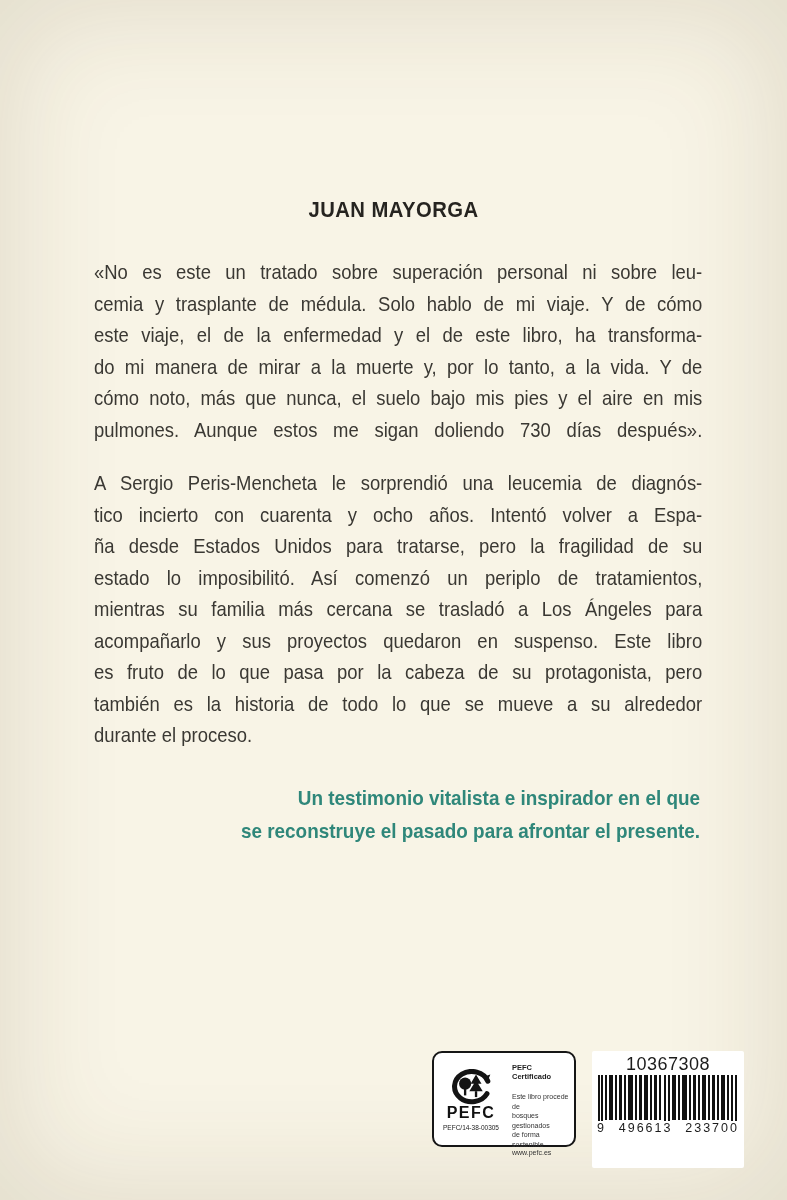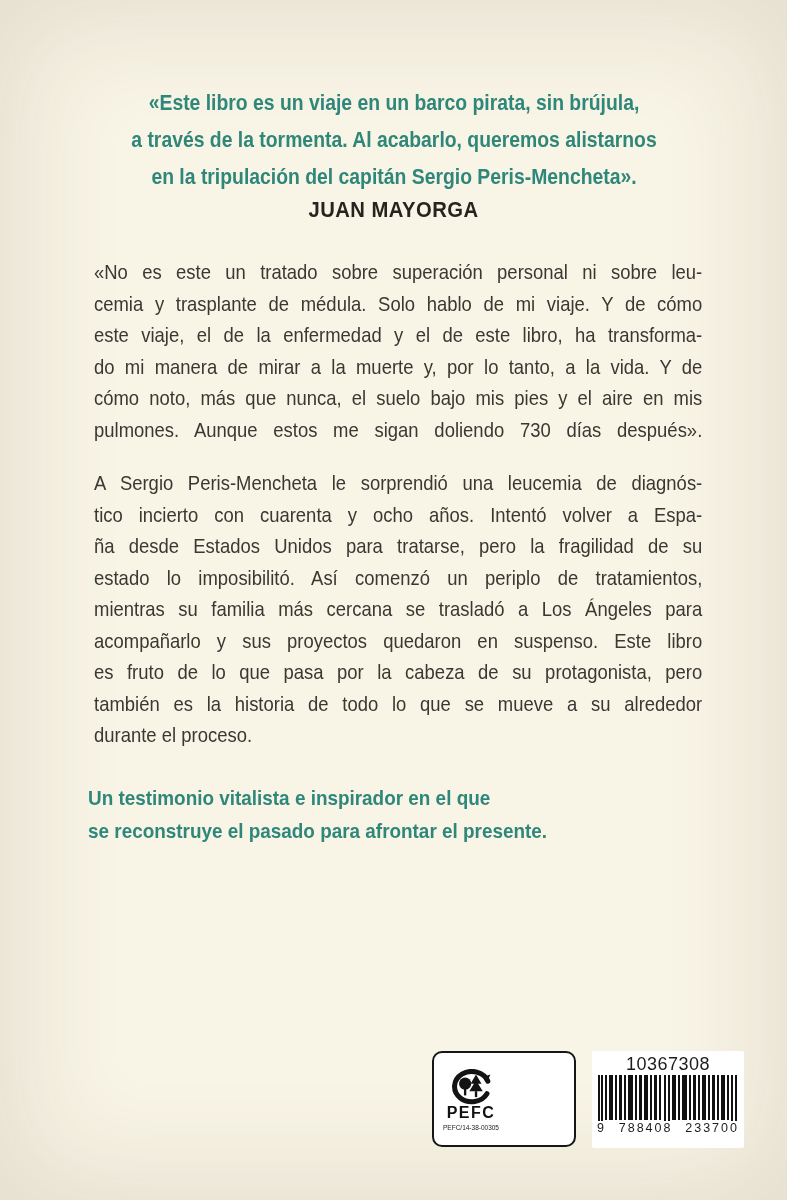--- a/index.html
+++ b/index.html
@@ -38,21 +38,21 @@
     font-size:21px;line-height:31.5px;
     color:var(--body_text,#3a3833);
   }
   .p1{top:256px;}
   .p2{top:467px;}
   .jline{text-align:justify;text-align-last:justify;white-space:nowrap;}
   .jline.last{text-align-last:left;}
   
   .closing{
     position:absolute;top:781px;left:50%;transform:translateX(-50%);
-    width:680px;text-align:left;
+    width:680px;text-align:right;
     color:var(--accent_teal,#2f877a);
     font-weight:bold;font-size:21px;line-height:33px;
   }
   .closing-line{white-space:nowrap;transform:scaleX(0.9);transform-origin:center;}
   
   .planeta{
     position:absolute;left:62px;top:1110px;
     display:flex;align-items:center;gap:8px;
     color:var(--ink,#262420);
   }
@@ -66,21 +66,21 @@
     width:64px;display:flex;flex-direction:column;align-items:center;
     justify-content:center;padding:4px 0 3px 5px;
   }
   .pefc-word{font-weight:bold;font-size:16px;letter-spacing:1.5px;line-height:16px;color:#111;}
   .pefc-code{font-size:6.5px;margin-top:3px;white-space:nowrap;color:#222;}
   .pefc-right{flex:1;padding:10px 4px 6px 9px;display:flex;flex-direction:column;box-sizing:border-box;}
   .pefc-title{font-size:7.5px;font-weight:bold;color:#222;}
   .pefc-desc{font-size:7px;line-height:9.5px;margin-top:11px;color:#333;}
   .pefc-url{font-size:7px;margin-top:auto;margin-bottom:3px;color:#333;}
   .barcode-box{
-    position:absolute;left:592px;top:1051px;width:152px;height:97px;
+    position:absolute;left:592px;top:1051px;width:152px;height:117px;
     background:#ffffff;border-radius:2px;
     display:flex;flex-direction:column;align-items:center;
     box-sizing:border-box;padding-top:3px;
   }
   .barcode-number{
     font-size:18px;color:#1c1c1c;letter-spacing:0.5px;line-height:20px;
   }
   .barcode-bars{margin-top:1px;}
   .barcode-ean{
     width:146px;display:flex;justify-content:space-between;
@@ -88,25 +88,20 @@
     margin-top:-9px;padding:0 1px;box-sizing:border-box;
   }
   .barcode-ean span{background:#ffffff;padding:0 1px;}
   svg{display:block;}
 </style>
 </head>
 <body>
 
 <div class="page">
 
-  <div class="quote">
-    <div class="quote-line">«Este libro es un viaje en un barco pirata, sin brújula,</div>
-    <div class="quote-line">a través de la tormenta. Al acabarlo, queremos alistarnos</div>
-    <div class="quote-line">en la tripulación del capitán Sergio Peris-Mencheta».</div>
-  </div>
   <div class="quote-author">JUAN MAYORGA</div>
 
   <div class="jpara p1">
     <div class="jline">«No es este un tratado sobre superación personal ni sobre leu-</div>
     <div class="jline">cemia y trasplante de médula. Solo hablo de mi viaje. Y de cómo</div>
     <div class="jline">este viaje, el de la enfermedad y el de este libro, ha transforma-</div>
     <div class="jline">do mi manera de mirar a la muerte y, por lo tanto, a la vida. Y de</div>
     <div class="jline">cómo noto, más que nunca, el suelo bajo mis pies y el aire en mis</div>
     <div class="jline">pulmones. Aunque estos me sigan doliendo 730 días después».</div>
   </div>
@@ -136,20 +131,29 @@
           <path d="M45,14 A20.5,18 0 1 0 44,29" stroke="#141414" stroke-width="6" fill="none" stroke-linecap="round"></path>
           <path d="M45,14 L48,6 L39,9 Z" fill="#141414"></path>
           <circle cx="18" cy="17" r="7.2" fill="#141414"></circle>
           <rect x="16.6" y="23" width="2.8" height="8" fill="#141414"></rect>
           <path d="M31,6 L37.5,17 L33.5,17 L39,26 L23,26 L28.5,17 L24.5,17 Z" fill="#141414"></path>
           <rect x="29.6" y="26" width="2.8" height="7" fill="#141414"></rect>
         </svg>
       </span>
       <div class="pefc-word">PEFC</div>
       <div class="pefc-code">PEFC/14-38-00305</div>
+    </div>
+    <div class="pefc-right">
+      <div class="pefc-title">PEFC Certificado</div>
+      <div class="pefc-desc">
+        <div>Este libro procede de</div>
+        <div>bosques gestionados</div>
+        <div>de forma sostenible</div>
+      </div>
+      <div class="pefc-url">www.pefc.es</div>
     </div>
   </div>
 
   <div class="barcode-box">
     <div class="barcode-number">10367308</div>
     <div class="barcode-bars">
       <svg width="140" height="55" viewBox="0 0 140 55">
         <g fill="#111">
           <rect x="0" y="0" width="2" height="53"></rect>
             <rect x="3" y="0" width="2" height="53"></rect>
@@ -179,18 +183,18 @@
             <rect x="119" y="0" width="2" height="45"></rect>
           <rect x="123" y="0" width="4" height="45"></rect>
             <rect x="129" y="0" width="2" height="45"></rect>
           <rect x="133" y="0" width="2" height="53"></rect>
             <rect x="137" y="0" width="2" height="53"></rect>
         </g>
       </svg>
     </div>
     <div class="barcode-ean">
       <span>9</span>
-      <span>788408</span>
+      <span>496613</span>
       <span>233700</span>
     </div>
   </div>
 
 </div>
 
 </body></html>

